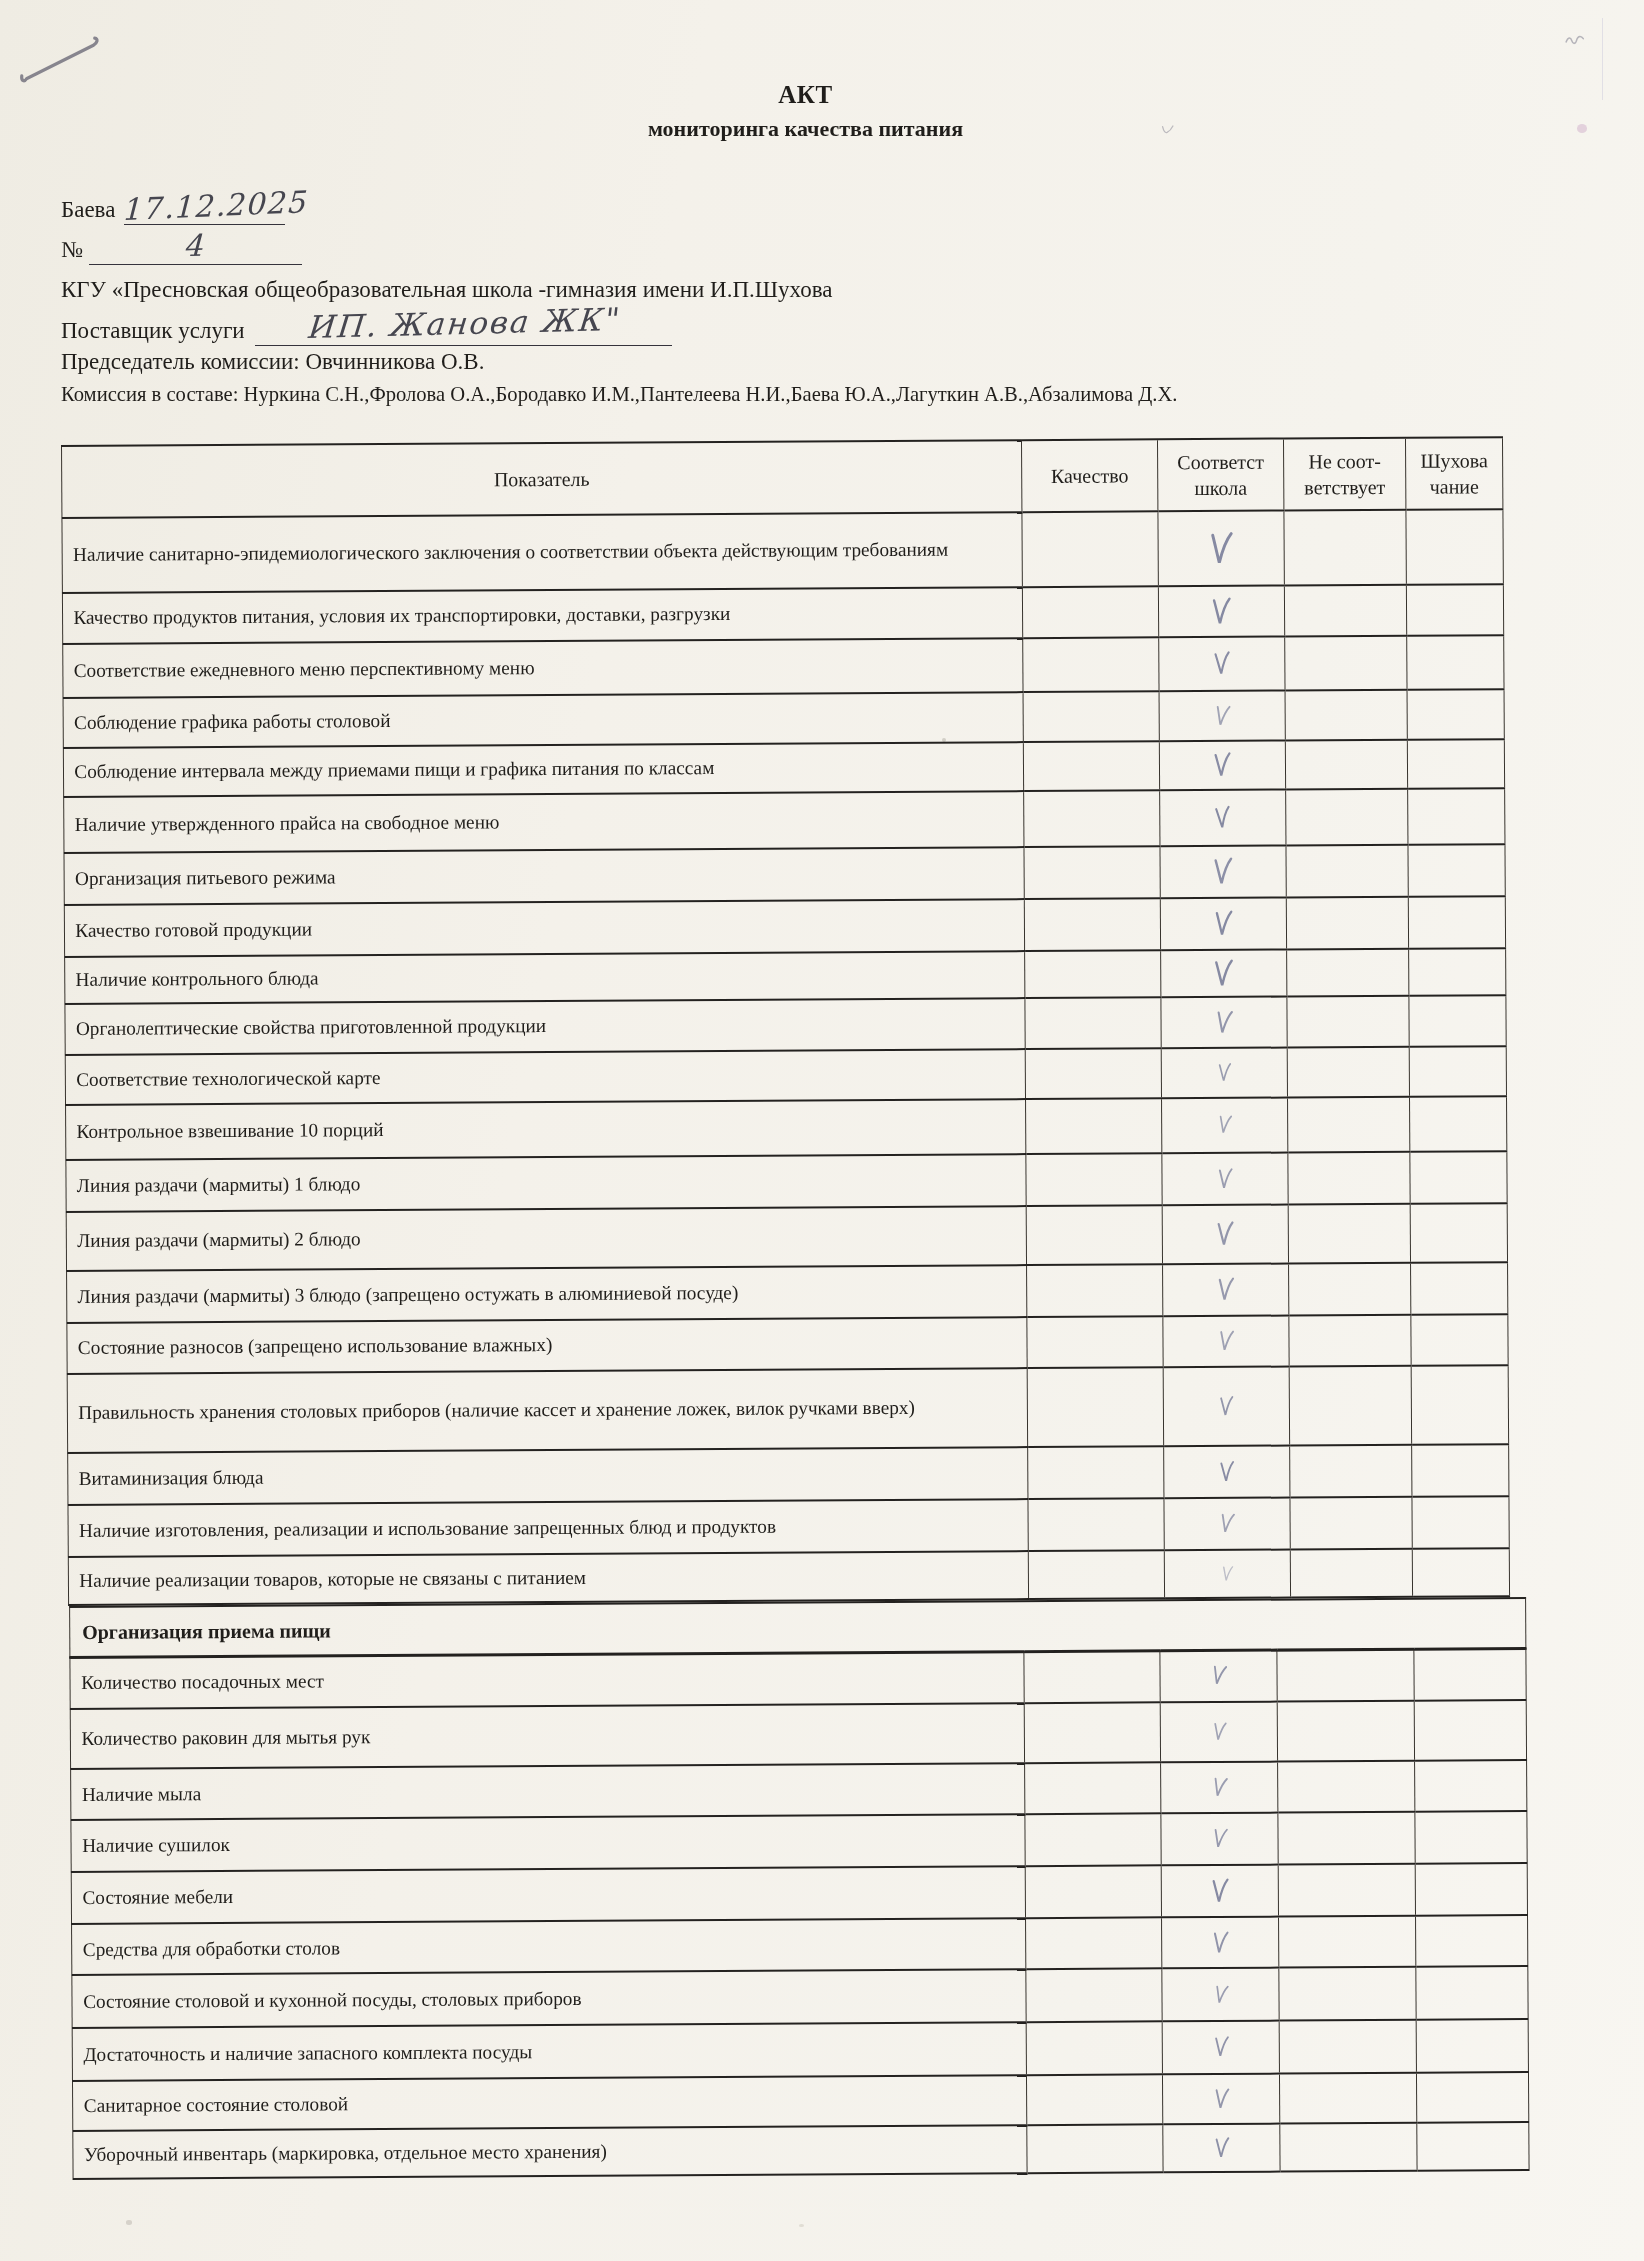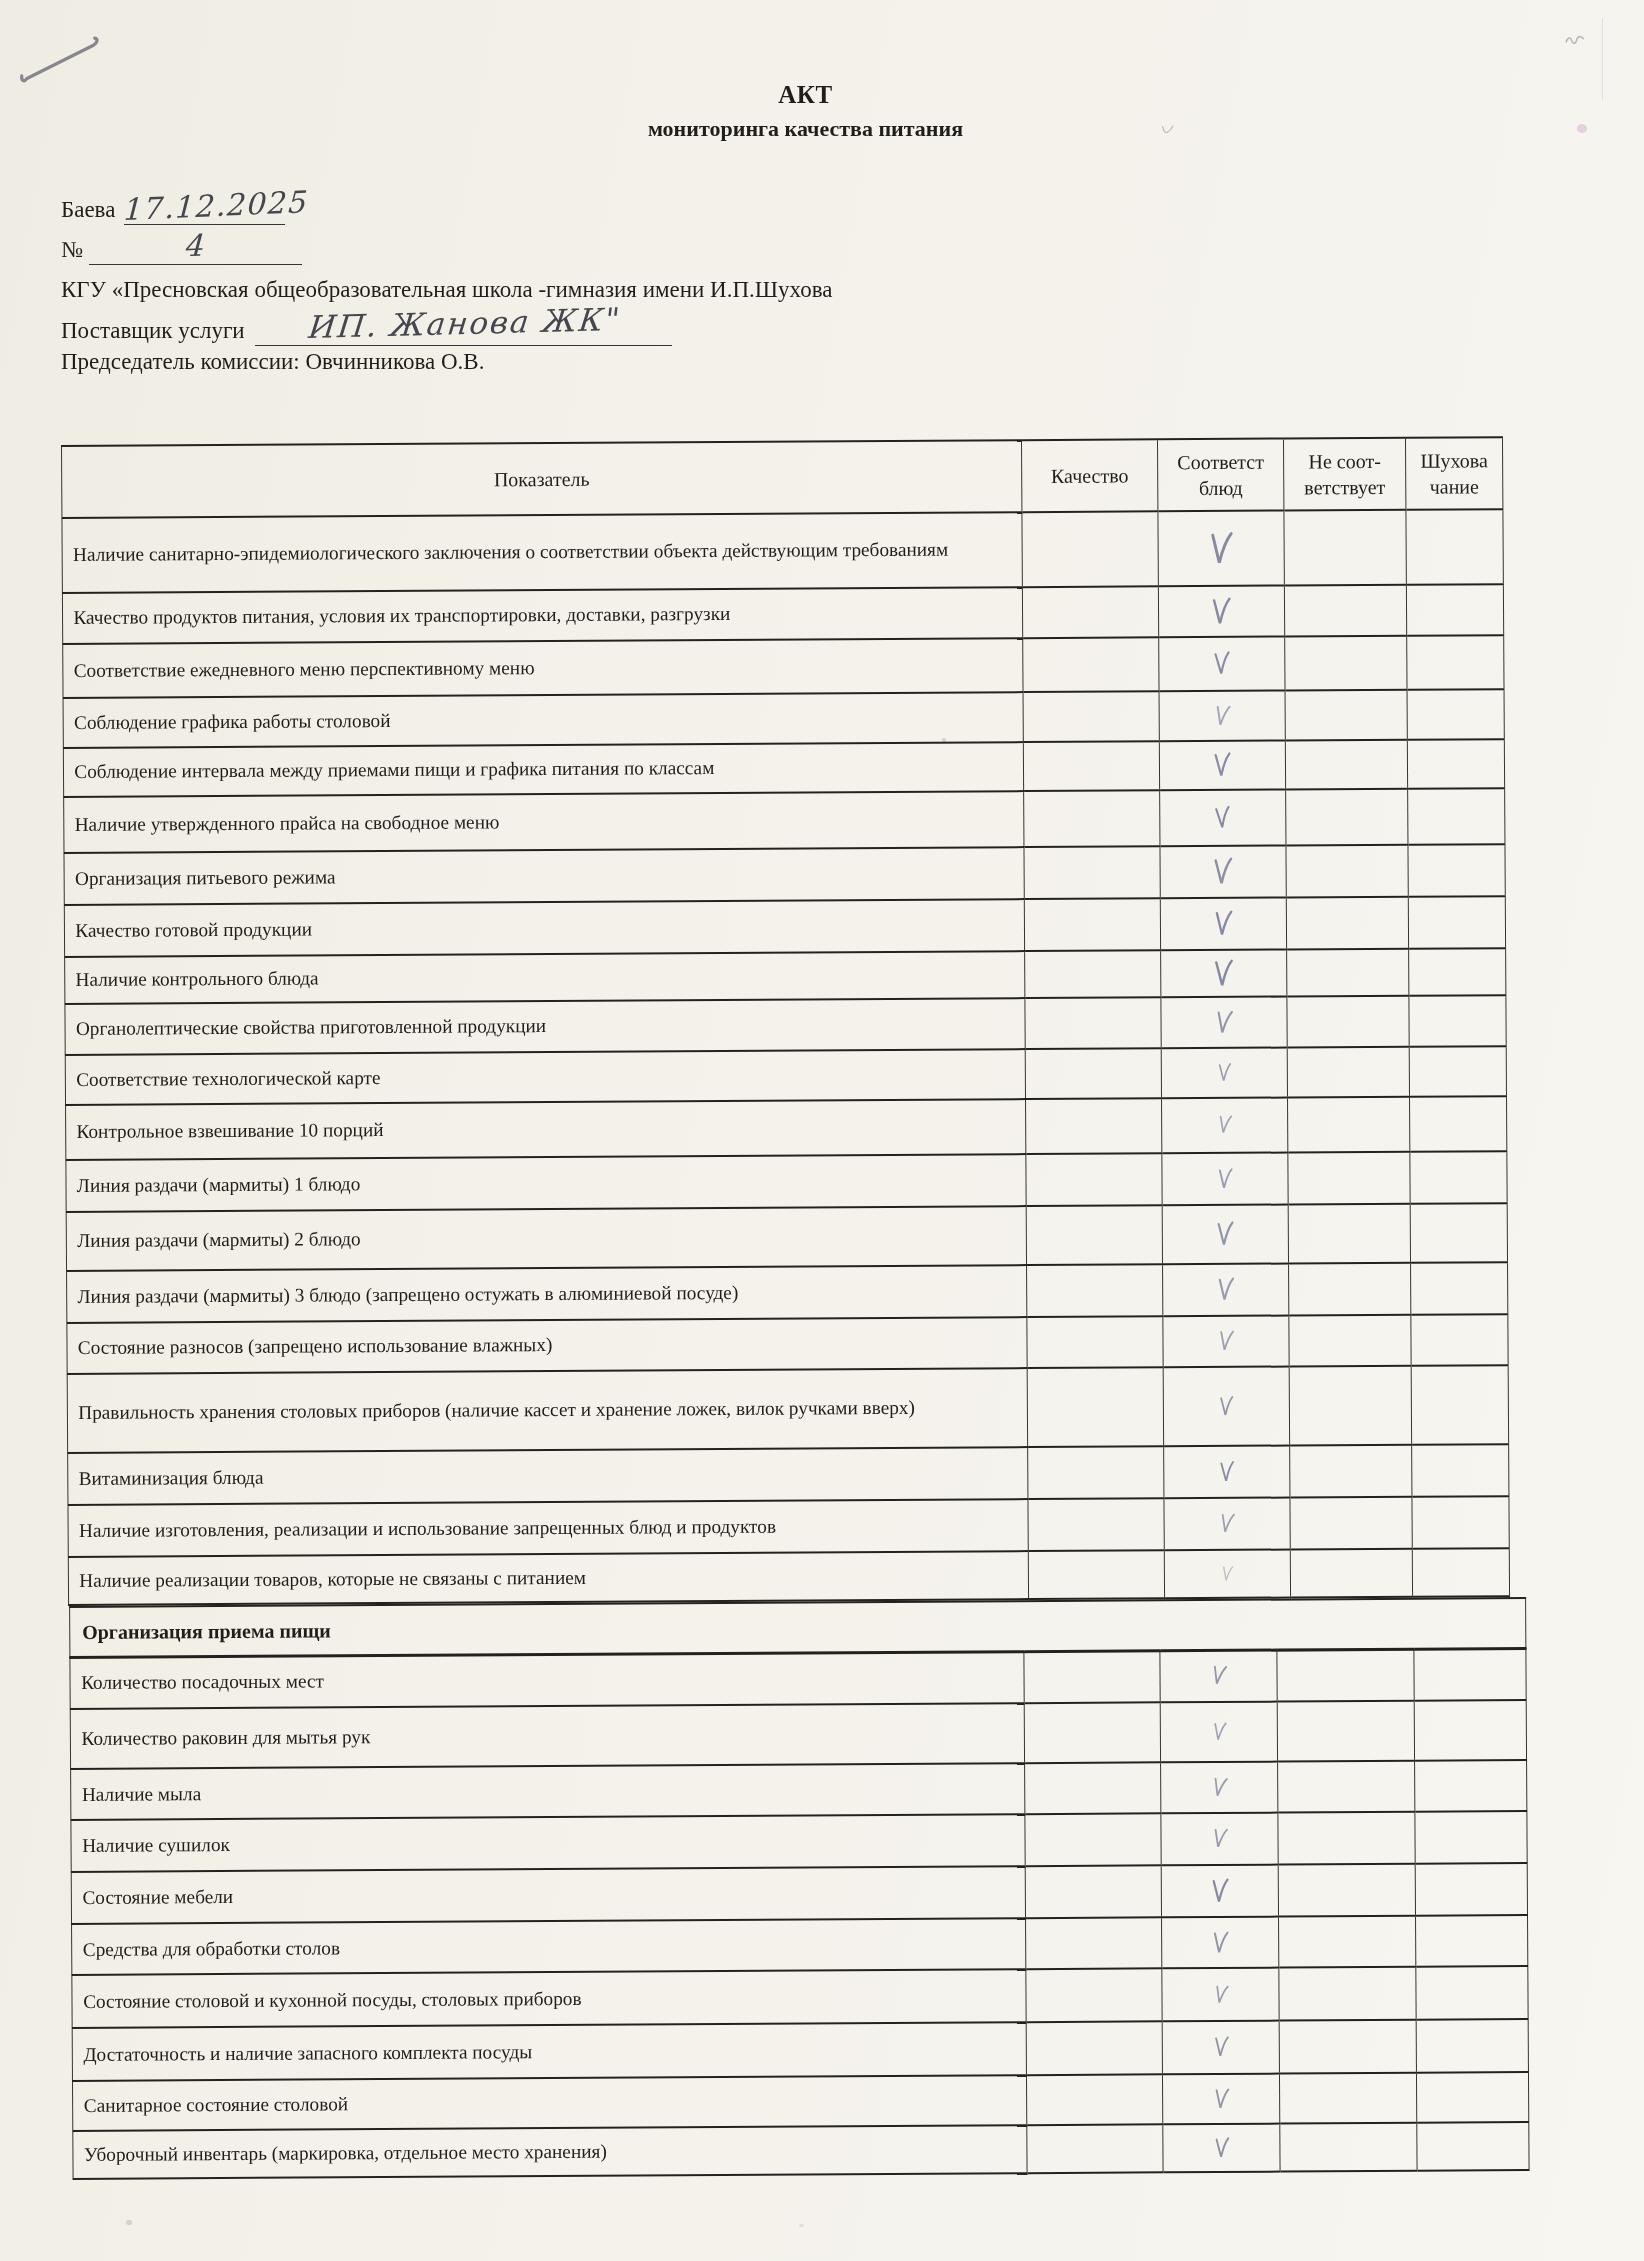--- a/index.html
+++ b/index.html
@@ -96,36 +96,39 @@
   </div>
   <div class="frow" style="top:277px">
     <span>КГУ «Пресновская общеобразовательная школа -гимназия имени И.П.Шухова</span>
   </div>
   <div class="frow" style="top:309px">
     <span class="flabel">Поставщик услуги</span><span class="uline u-sup"><span class="hand hand-sup">ИП. Жанова ЖК"</span></span>
   </div>
   <div class="frow" style="top:349px">
     <span>Председатель комиссии: Овчинникова О.В.</span>
   </div>
+  <div class="frow commission" style="top:383px">
+    <span>Комиссия в составе: Нуркина С.Н.,Фролова О.А.,Бородавко И.М.,Пантелеева Н.И.,Баева Ю.А.,Лагуткин А.В.,Абзалимова  Д.Х.</span>
+  </div>
 
   <div class="tables">
     <table class="t t1">
       <colgroup>
         <col style="width:960px">
           <col style="width:136px">
           <col style="width:126px">
           <col style="width:122px">
           <col style="width:97px">
       </colgroup>
       <thead>
         <tr>
           <th>Показатель</th>
           <th>Качество</th>
           <th>Соответст
-блюд</th>
+школа</th>
           <th>Не соот-
 ветствует</th>
           <th>Шухова
 чание</th>
         </tr>
       </thead>
       <tbody id="tbody1">
           <tr style="height: 75px;">
             <td class="ind">Наличие  санитарно-эпидемиологического  заключения  о  соответствии  объекта  действующим требованиям</td>
             <td class="cell"></td>

